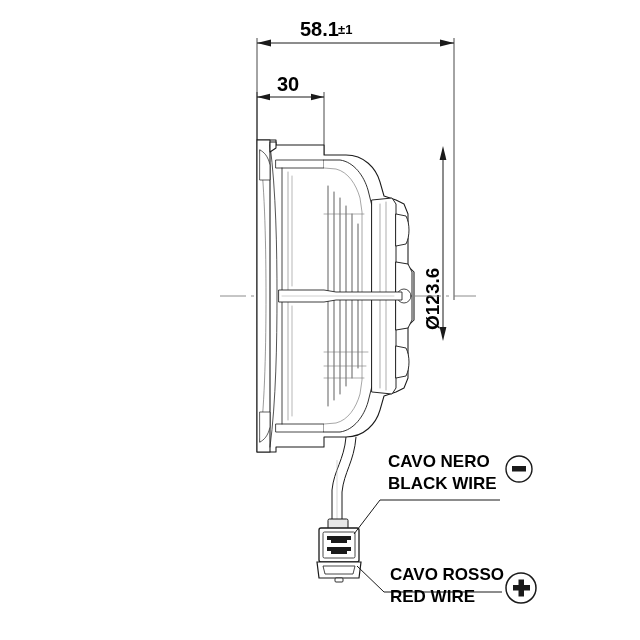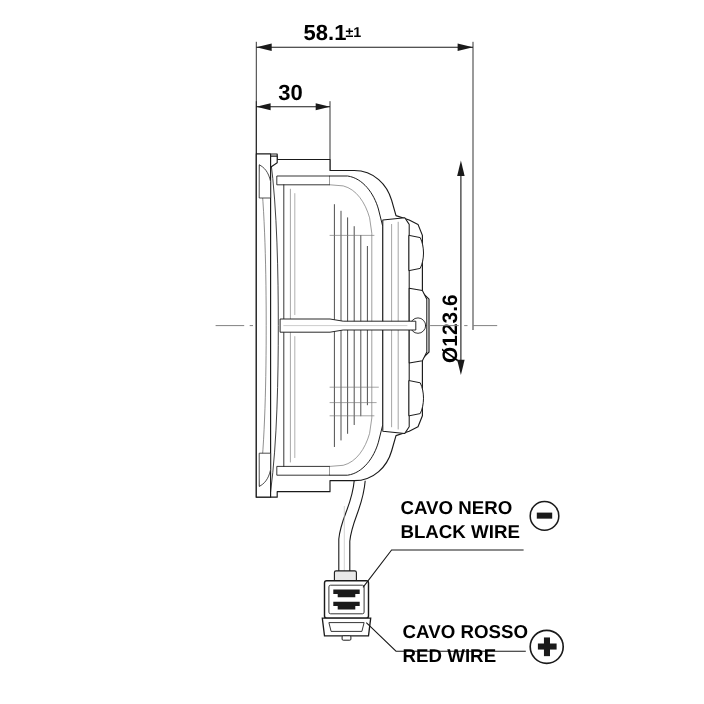--- a/index.html
+++ b/index.html
@@ -1,18 +1,18 @@
 <!DOCTYPE html>
 <html><head>
 <meta charset="utf-8">
 <style>
   html,body{margin:0;padding:0;background:#ffffff;}
   body{width:640px;height:640px;overflow:hidden;
        font-family:"Liberation Sans",sans-serif;color:#000;}
-  #stage{position:relative;width:549px;height:640px;background:#fff;}
+  #stage{position:relative;width:549px;height:640px;background:#fff;padding-left:24px;}
   svg{display:block;}
   .dimtext{font-family:"Liberation Sans",sans-serif;font-weight:bold;fill:#000;}
   .labeltext{font-family:"Liberation Sans",sans-serif;font-weight:bold;fill:#000;}
 </style>
 </head>
 <body>
 
 <div id="stage">
 <svg width="640" height="640" viewBox="0 0 640 640">
 

